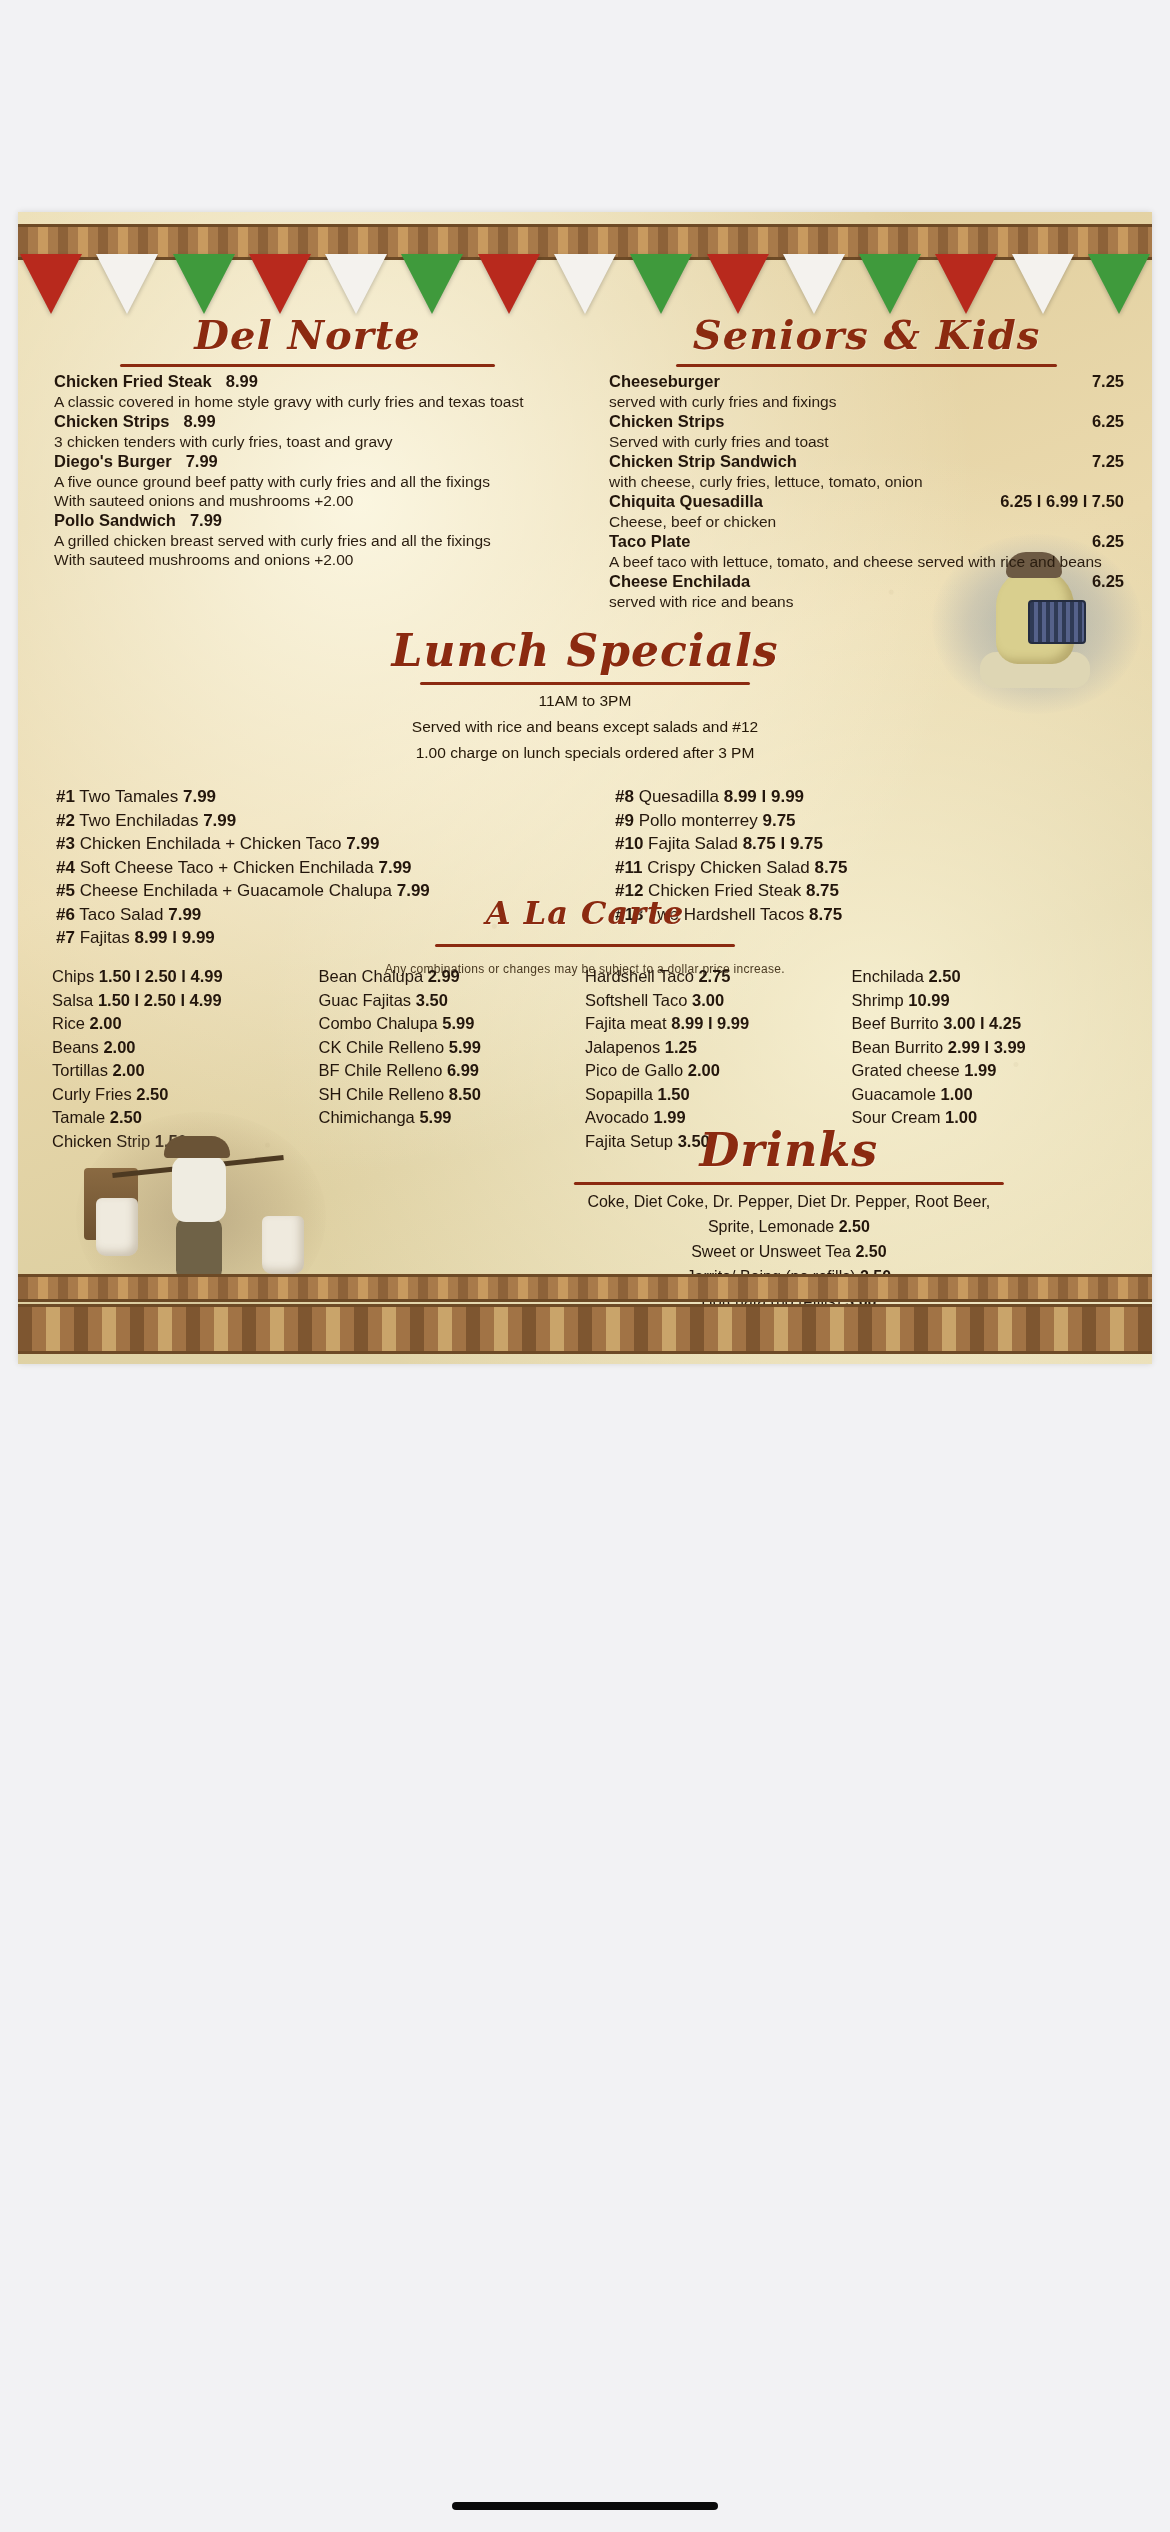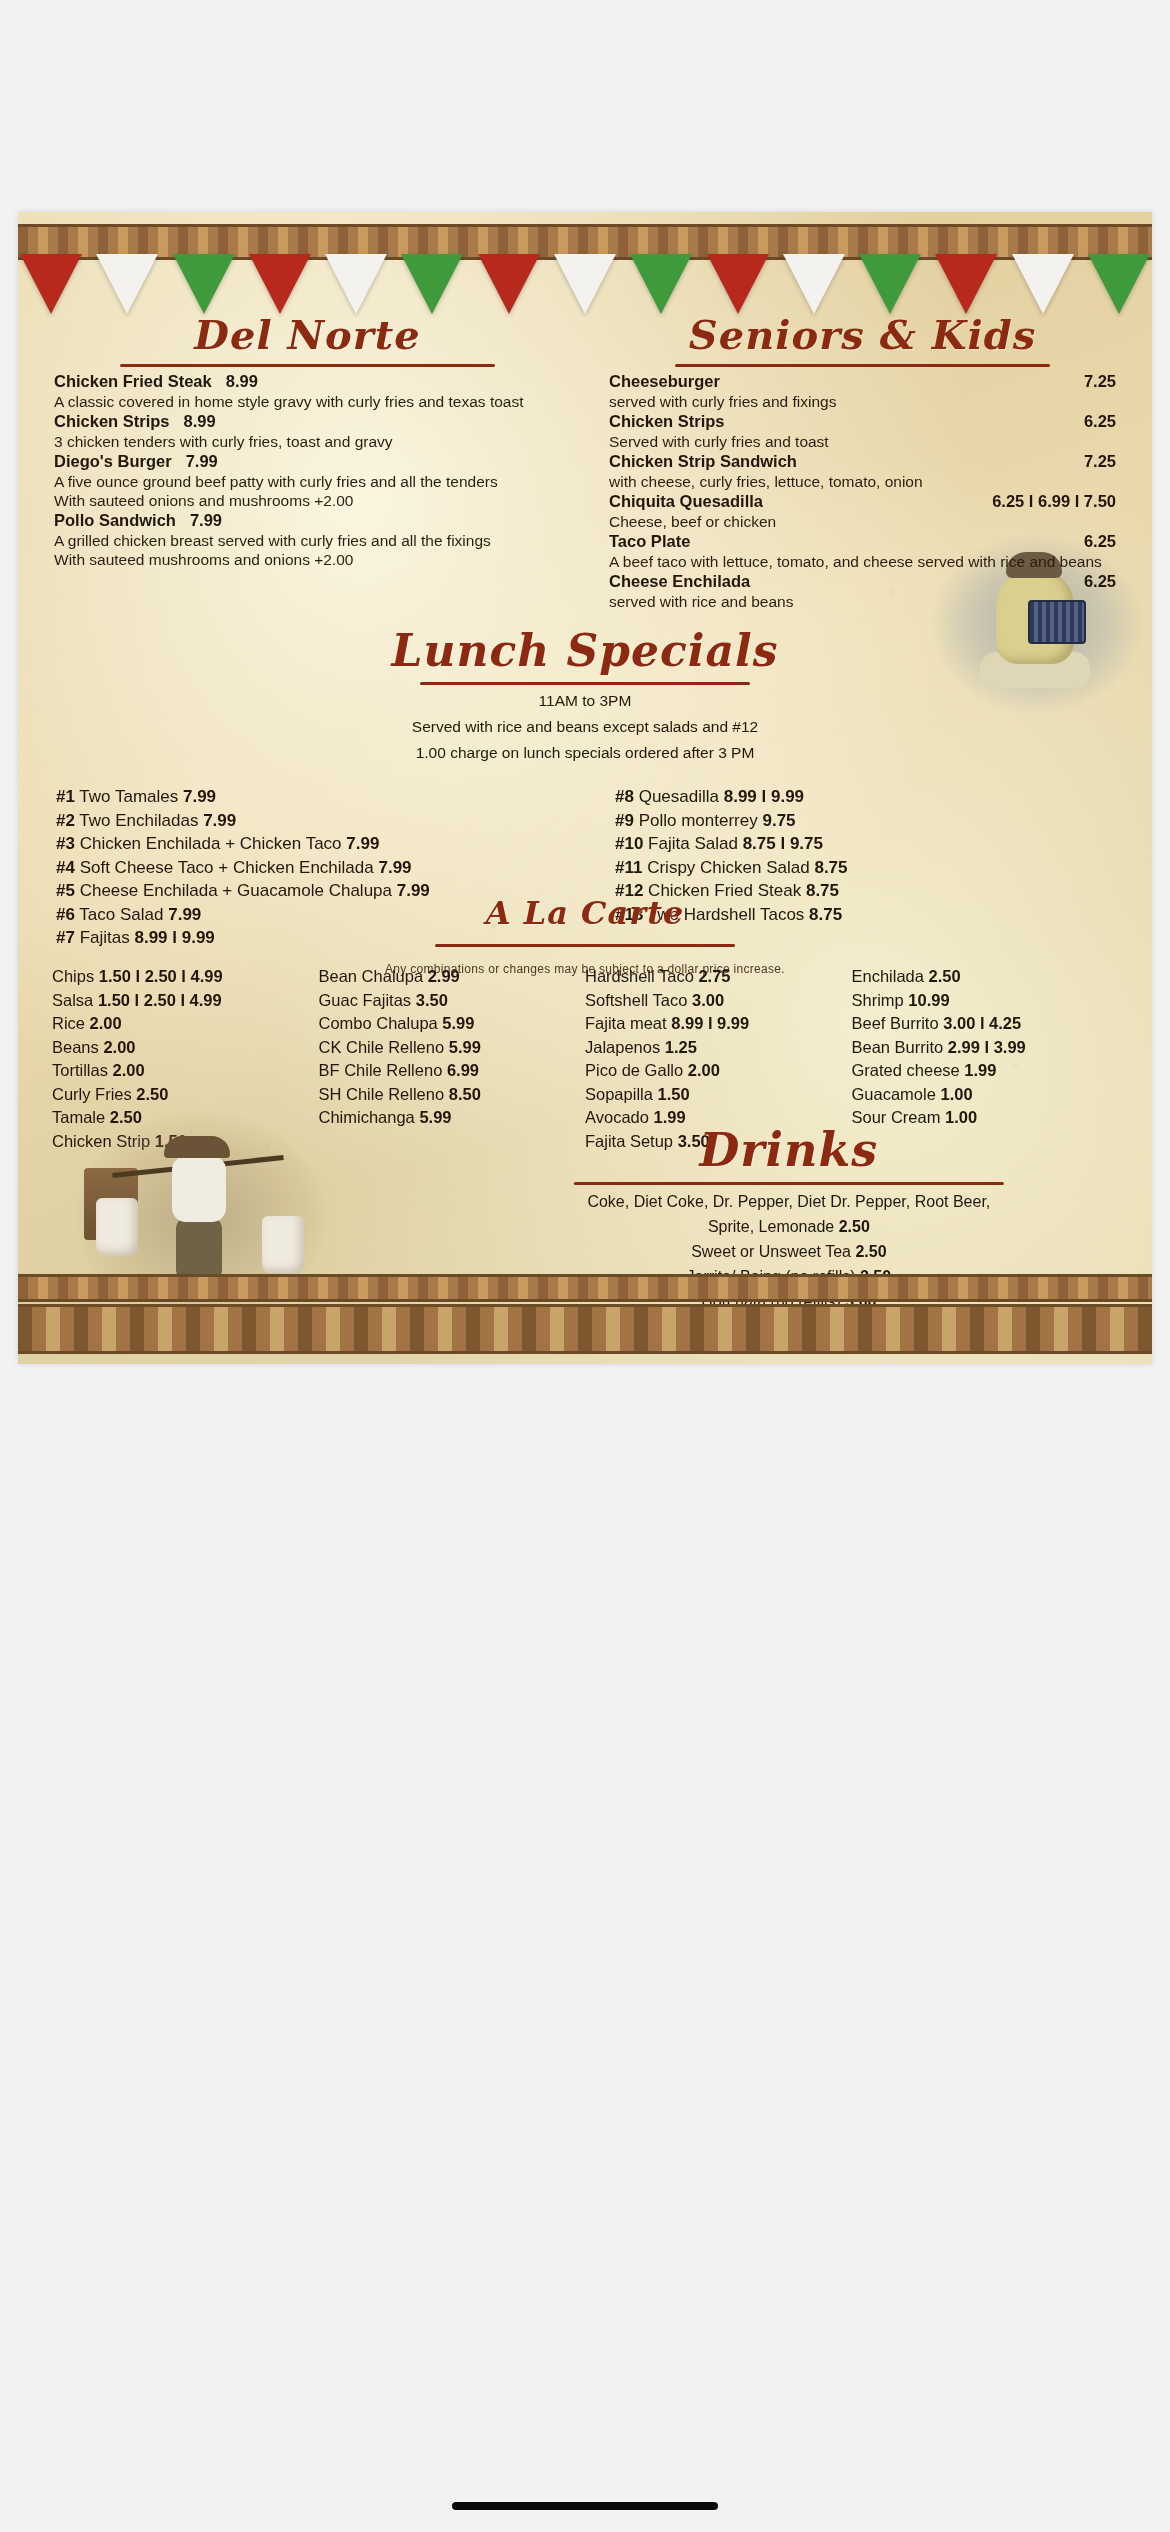--- a/index.html
+++ b/index.html
@@ -110,21 +110,21 @@
   
   .top-cols {
     position: absolute;
     top: 96px;
     left: 0;
     width: 100%;
     display: flex;
   }
   .col { width: 50%; box-sizing: border-box; }
   .col.left { padding: 0 24px 0 36px; }
-  .col.right { padding: 0 36px 0 24px; }
+  .col.right { padding: 0 28px 0 24px; }
   .sec-title { font-size: 40px; line-height: 54px; margin-bottom: 4px; }
   .sec-title .u { width: 74%; }
 
   .item-line {
     font-size: 16.5px;
     color: #23160c;
     font-weight: bold;
     line-height: 21px;
     white-space: nowrap;
   }
@@ -365,21 +365,21 @@
       <div class="col left">
         <div class="script-h sec-title">
           <span>Del Norte</span>
           <span class="u"></span>
         </div>
         <div class="item-line"><span>Chicken Fried Steak</span><span class="price">8.99</span></div>
         <div class="item-desc">A classic covered in home style gravy with curly fries and texas toast</div>
         <div class="item-line"><span>Chicken Strips</span><span class="price">8.99</span></div>
         <div class="item-desc">3 chicken tenders with curly fries, toast and gravy</div>
         <div class="item-line"><span>Diego's Burger</span><span class="price">7.99</span></div>
-        <div class="item-desc">A five ounce ground beef patty with curly fries and all the tenders</div>
+        <div class="item-desc">A five ounce ground beef patty with curly fries and all the fixings</div>
         <div class="item-desc">With sauteed onions and mushrooms +2.00</div>
         <div class="item-line"><span>Pollo Sandwich</span><span class="price">7.99</span></div>
         <div class="item-desc">A grilled chicken breast served with curly fries and all the fixings</div>
         <div class="item-desc">With sauteed mushrooms and onions +2.00</div>
       </div>
 
       <div class="col right">
         <div class="script-h sec-title">
           <span>Seniors &amp; Kids</span>
           <span class="u"></span>

